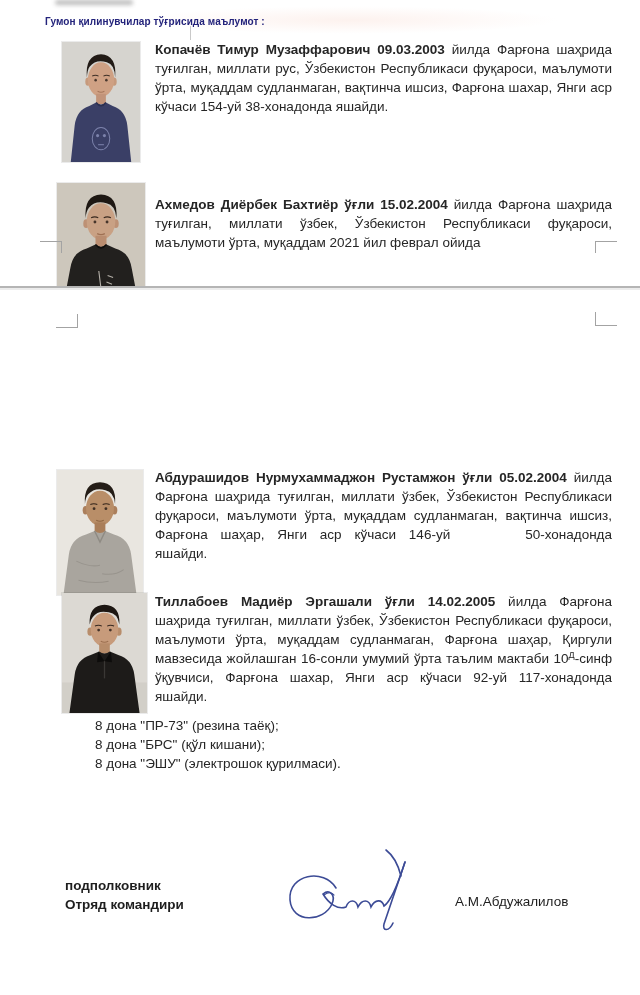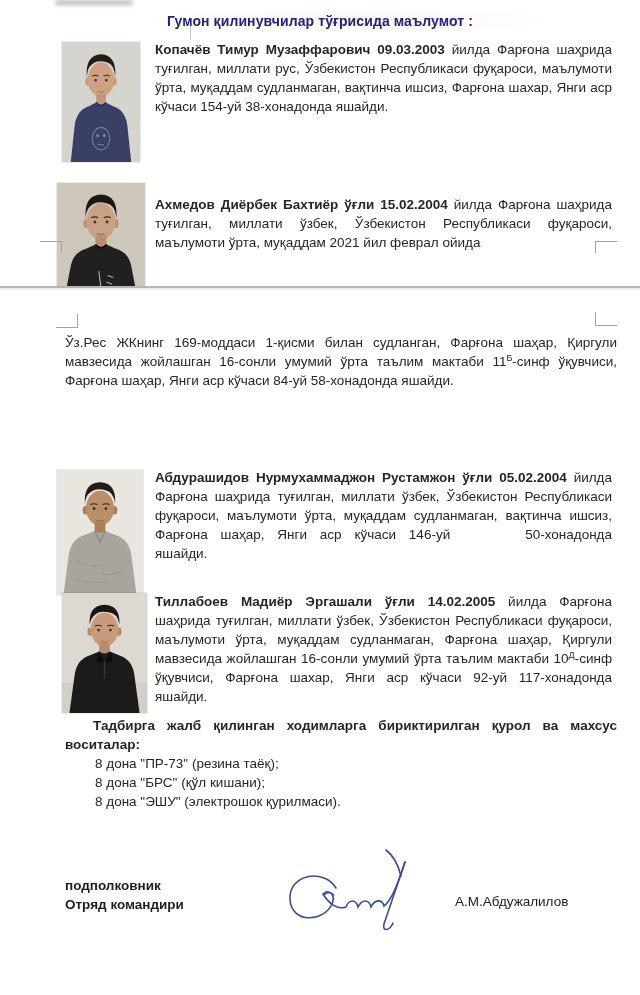--- a/index.html
+++ b/index.html
@@ -6,22 +6,22 @@
   .screen{
     position:relative;width:640px;height:995px;overflow:hidden;
     background:#ffffff;color:#262626;
     font-family:"Liberation Sans",sans-serif;
     font-size:13.5px;line-height:19px;
   }
   .abs{position:absolute;}
   
   .title-halo{left:140px;top:6px;width:420px;height:28px;
     background:radial-gradient(ellipse at center, rgba(250,226,218,.45), rgba(255,255,255,0) 70%);}
-  .doc-title{left:45px;top:12px;width:550px;text-align:center;
-    font-weight:bold;font-size:14px;color:#23237b;letter-spacing:.1px;}
+  .doc-title{left:45px;top:12px;width:550px;text-align:left;
+    font-weight:bold;font-size:10px;color:#23237b;letter-spacing:.1px;}
   
   .smudge{left:55px;top:0;width:78px;height:5px;background:#6a6a6a;opacity:.45;filter:blur(2px);border-radius:3px;}
   .tickline{background:#c9c9c9;}
   .mark{background:#a3a3a3;}
   
   .page-break{left:0;top:286px;width:640px;height:2px;background:#b5b5b5;box-shadow:0 2px 0 #ececec;}
   
   .row{left:0;width:640px;padding-left:33px;}
   .photo{position:absolute;outline:1px solid rgba(0,0,0,.08);}
   .entry-text{position:absolute;left:155px;width:457px;text-align:justify;}
@@ -99,23 +99,20 @@
   <div class="abs mark" style="left:40px;top:241px;width:22px;height:1px;"></div>
   <div class="abs mark" style="left:61px;top:241px;width:1px;height:12px;"></div>
   <div class="abs mark" style="left:595px;top:241px;width:22px;height:1px;"></div>
   <div class="abs mark" style="left:595px;top:241px;width:1px;height:12px;"></div>
   <div class="abs page-break"></div>
   <div class="abs mark" style="left:77px;top:314px;width:1px;height:14px;"></div>
   <div class="abs mark" style="left:56px;top:327px;width:22px;height:1px;"></div>
   <div class="abs mark" style="left:595px;top:312px;width:1px;height:14px;"></div>
   <div class="abs mark" style="left:595px;top:325px;width:22px;height:1px;"></div>
 
-  <div class="abs para" style="top:333px;">
-    <span>Ўз.Рес  ЖКнинг 169-моддаси 1-қисми билан судланган, Фарғона шаҳар, Қиргули мавзесида жойлашган 16-сонли умумий ўрта таълим мактаби 11</span><sup class="grade">Б</sup><span>-синф ўқувчиси, Фарғона шаҳар, Янги аср кўчаси 84-уй 58-хонадонда яшайди.</span>
-  </div>
 
   <div class="abs row" style="top:468px;height:127px;">
     <svg class="photo" style="left:57px;top:2px;" width="86" height="125" viewBox="0 0 80 118" preserveAspectRatio="none">
       <rect width="80" height="118" fill="#e9e6e0"></rect>
       <ellipse cx="26.5" cy="38" rx="2.6" ry="4" fill="#ab7f5c"></ellipse>
       <ellipse cx="53.5" cy="38" rx="2.6" ry="4" fill="#ab7f5c"></ellipse>
       <ellipse cx="40" cy="36" rx="13" ry="16.5" fill="#b98e68"></ellipse>
       <path d="M26,32 Q24.5,12 40,11.5 Q55.5,12 54,32 Q53,20.5 45,19 Q35,16 29,23 Q26.5,26 26,32 Z" fill="#241d17"></path>
       <circle cx="34.5" cy="36.5" r="1.3" fill="#3f2f24"></circle>
       <circle cx="45.5" cy="36.5" r="1.3" fill="#3f2f24"></circle>
@@ -147,21 +144,20 @@
       <path d="M7,118 L12,80 Q14,65 27,61 L35,57.5 Q40,61.5 45,57.5 L53,61 Q66,65 68,80 L73,118 Z" fill="#1d1b19"></path>
       <path d="M34,57.5 L40,67 L33,68 Z M46,57.5 L40,67 L47,68 Z" fill="#0d0c0b"></path>
       <path d="M40,67 L40,84" stroke="#3a3835" stroke-width="1.2"></path>
     </svg>
     <div class="entry-text" style="top:0;">
       <span class="bold">Тиллабоев Мадиёр Эргашали ўғли 14.02.2005</span><span> йилда Фарғона шаҳрида туғилган, миллати ўзбек, Ўзбекистон Республикаси фуқароси, маълумоти ўрта, муқаддам судланмаган, Фарғона шаҳар, Қиргули мавзесида жойлашган 16-сонли умумий ўрта таълим мактаби 10</span><sup class="grade">Д</sup><span>-синф ўқувчиси, Фарғона шахар, Янги аср кўчаси 92-уй 117-хонадонда яшайди.</span>
     </div>
   </div>
 
   <div class="flow">
-    <p class="bold">Тадбирга жалб қилинган ходимларга бириктирилган қурол ва махсус воситалар:</p>
     <div class="items">
       <div>8 дона "ПР-73" (резина таёқ);</div>
       <div>8 дона "БРС" (қўл кишани);</div>
       <div>8 дона "ЭШУ" (электрошок қурилмаси).</div>
     </div>
   </div>
 
   <div class="abs sig-left">
     <div>подполковник</div>
     <div>Отряд командири</div>

